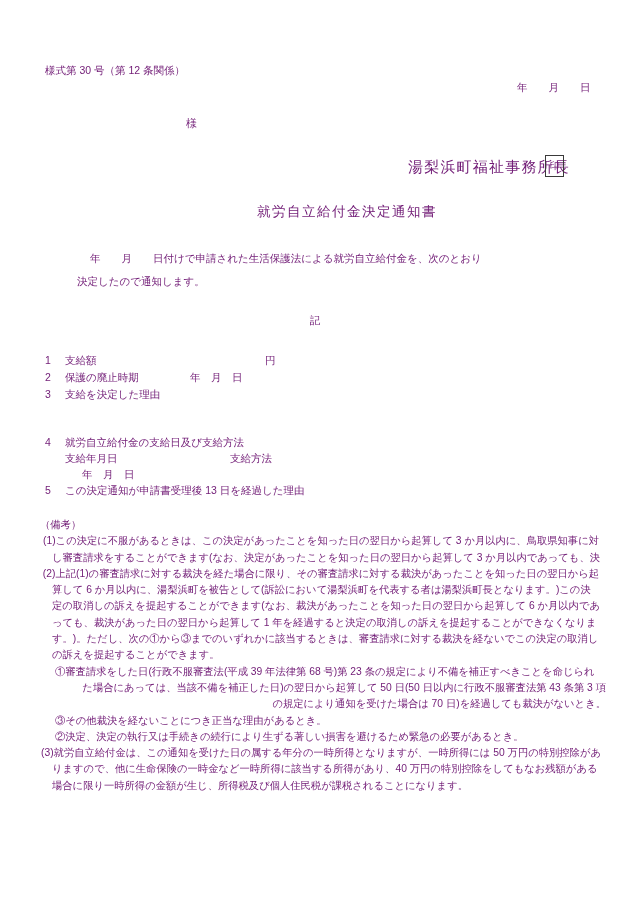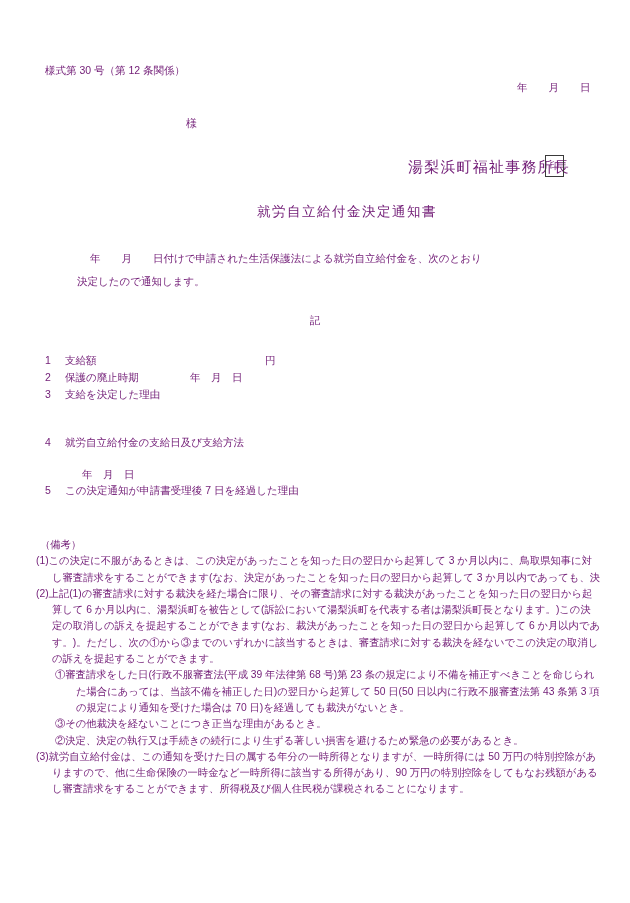--- a/index.html
+++ b/index.html
@@ -29,25 +29,25 @@
   }
   .row{position:absolute;left:0;top:0;width:630px;height:14px;}
   .row > span{position:absolute;white-space:pre;font-size:10.5px;line-height:13px;}
   .row .no{left:45px;}
   .row .lbl{left:65px;}
   #remarks{
     position:absolute;left:36px;top:517px;width:570px;
     font-size:10.3px;line-height:16.3px;
   }
   #remarks .rl{white-space:pre;}
-  .ind-head{padding-left:4px;margin-top:20px;}
-  .ind0{padding-left:0;}
+  .ind-head{padding-left:4px;}
+  .ind0{padding-left:0;text-align:center;}
   .ind1{padding-left:16px;}
   .ind2{padding-left:19px;}
-  .ind3{padding-left:40px;}
+  .ind3{padding-left:40px;text-align:right;}
 </style>
 </head>
 <body>
 
 <div id="page">
 
   <span class="abs fs-body" style="left:45px;top:64px;">様式第 30 号（第 12 条関係）</span>
 
   <span class="abs fs-body" style="left:517px;top:81px;">年　　月　　日</span>
 
@@ -78,41 +78,46 @@
 
   <div class="row" style="top:388px;">
     <span class="no">3</span>
     <span class="lbl">支給を決定した理由</span>
   </div>
 
   <div class="row" style="top:436px;">
     <span class="no">4</span>
     <span class="lbl">就労自立給付金の支給日及び支給方法</span>
   </div>
+  <div class="row" style="top:452px;">
+    <span class="lbl">支給年月日</span>
+    <span style="left:230px;">支給方法</span>
+  </div>
   <div class="row" style="top:468px;">
     <span style="left:82px;">年　月　日</span>
   </div>
 
   <div class="row" style="top:484px;">
     <span class="no">5</span>
-    <span class="lbl">この決定通知が申請書受理後 7 日を経過した理由</span>
+    <span class="lbl">この決定通知が申請書受理後 13 日を経過した理由</span>
   </div>
 
   <div id="remarks">
     <div class="rl ind-head">（備考）</div>
     <div class="rl ind0">(1)この決定に不服があるときは、この決定があったことを知った日の翌日から起算して 3 か月以内に、鳥取県知事に対</div>
     <div class="rl ind1">し審査請求をすることができます(なお、決定があったことを知った日の翌日から起算して 3 か月以内であっても、決</div>
     <div class="rl ind0">(2)上記(1)の審査請求に対する裁決を経た場合に限り、その審査請求に対する裁決があったことを知った日の翌日から起</div>
     <div class="rl ind1">算して 6 か月以内に、湯梨浜町を被告として(訴訟において湯梨浜町を代表する者は湯梨浜町長となります。)この決</div>
     <div class="rl ind1">定の取消しの訴えを提起することができます(なお、裁決があったことを知った日の翌日から起算して 6 か月以内であ</div>
+    <div class="rl ind1">っても、裁決があった日の翌日から起算して 1 年を経過すると決定の取消しの訴えを提起することができなくなりま</div>
     <div class="rl ind1">す。)。ただし、次の①から③までのいずれかに該当するときは、審査請求に対する裁決を経ないでこの決定の取消し</div>
     <div class="rl ind1">の訴えを提起することができます。</div>
     <div class="rl ind2">①審査請求をした日(行政不服審査法(平成 39 年法律第 68 号)第 23 条の規定により不備を補正すべきことを命じられ</div>
     <div class="rl ind3">た場合にあっては、当該不備を補正した日)の翌日から起算して 50 日(50 日以内に行政不服審査法第 43 条第 3 項</div>
     <div class="rl ind3">の規定により通知を受けた場合は 70 日)を経過しても裁決がないとき。</div>
     <div class="rl ind2">③その他裁決を経ないことにつき正当な理由があるとき。</div>
     <div class="rl ind2">②決定、決定の執行又は手続きの続行により生ずる著しい損害を避けるため緊急の必要があるとき。</div>
     <div class="rl ind0">(3)就労自立給付金は、この通知を受けた日の属する年分の一時所得となりますが、一時所得には 50 万円の特別控除があ</div>
-    <div class="rl ind1">りますので、他に生命保険の一時金など一時所得に該当する所得があり、90 万円の特別控除をしてもなお残額がある</div>
-    <div class="rl ind1">し審査請求をすることができます、所得税及び個人住民税が課税されることになります。</div>
+    <div class="rl ind1">りますので、他に生命保険の一時金など一時所得に該当する所得があり、40 万円の特別控除をしてもなお残額がある</div>
+    <div class="rl ind1">場合に限り一時所得の金額が生じ、所得税及び個人住民税が課税されることになります。</div>
   </div>
 
 </div>
 
 </body></html>

